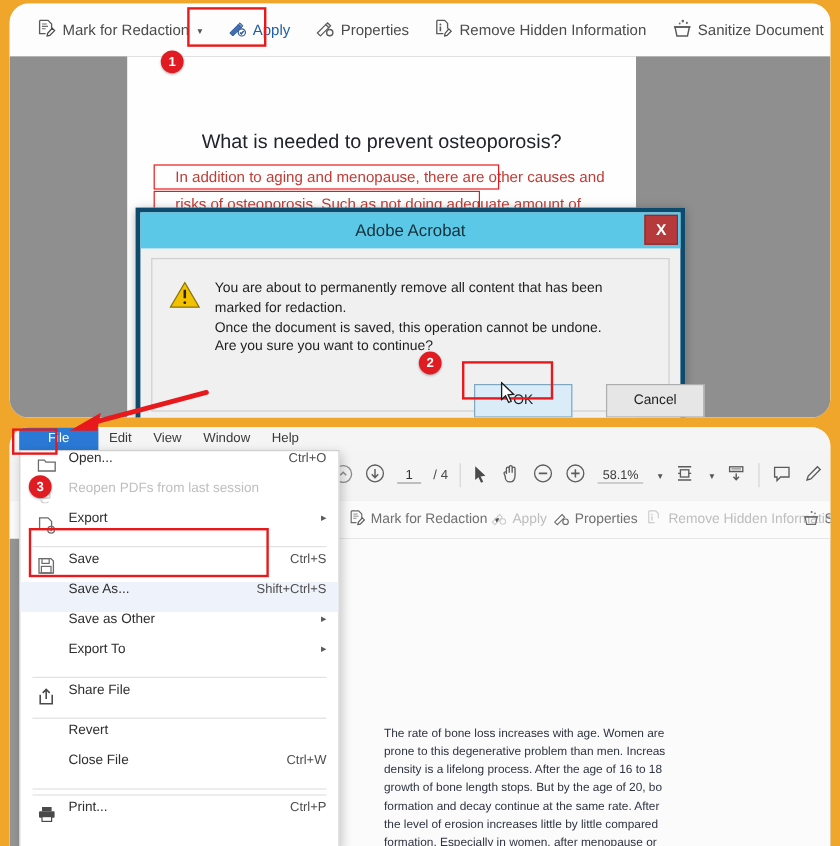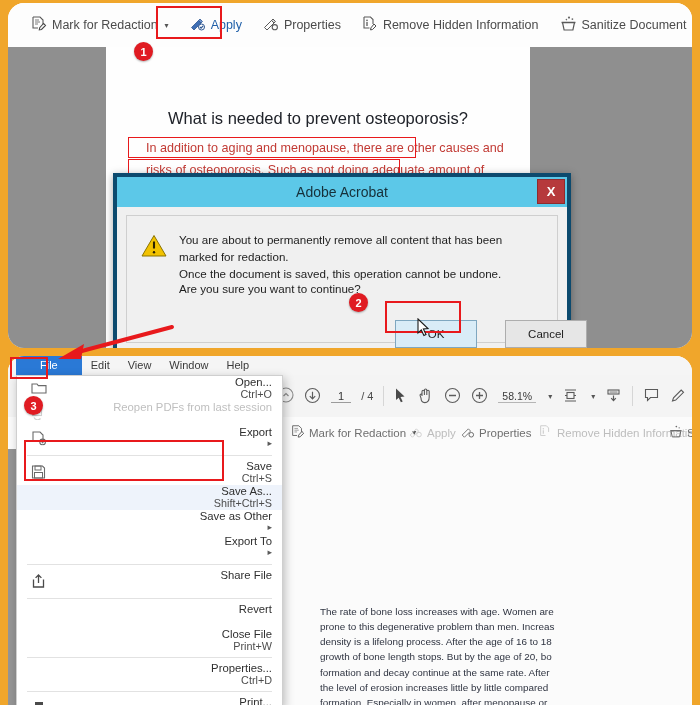--- a/index.html
+++ b/index.html
@@ -165,22 +165,22 @@
   .body-par div{overflow:hidden;}
 
   
   .filemenu{
     position:absolute;left:16px;top:375px;width:265px;height:330px;
     background:#ffffff;border:1px solid #cfcfcf;
     box-shadow:2px 3px 9px rgba(0,0,0,.25);z-index:50;
     font-size:11.3px;color:#2f2f2f;
   }
   .mrow{
-    position:relative;height:25px;display:flex;align-items:flex-end;
-    padding-left:40px;padding-right:10px;flex-direction:column;
+    position:relative;height:25px;display:flex;align-items:flex-start;
+    padding-left:40px;padding-right:10px;
   }
   .mrow.sel{background:#eef3fb;}
   .mrow.disabled{color:#bfbfbf;}
   .mrow .sc{margin-left:auto;color:#4d4d4d;font-size:10.8px;}
   .mrow .arrow{margin-left:auto;color:#5a5a5a;font-size:9px;}
   .mrow .mico{position:absolute;left:14px;top:50%;transform:translateY(-50%);}
   .msep{height:1px;background:#e2e2e2;margin:4px 10px;}
   .hl-save{
     position:absolute;left:24px;top:440px;width:200px;height:41px;
     border:2px solid #e8191c;box-sizing:border-box;z-index:56;
@@ -542,29 +542,25 @@
     </div>
 
     <div class="msep"></div>
 
     <div class="mrow">
       <span>Revert</span>
     </div>
 
     <div class="mrow">
       <span>Close File</span>
-      <span class="sc">Print+W</span>
+      <span class="sc">Ctrl+W</span>
     </div>
 
     <div class="msep"></div>
 
-    <div class="mrow">
-      <span>Properties...</span>
-      <span class="sc">Ctrl+D</span>
-    </div>
 
     <div class="msep"></div>
 
     <div class="mrow">
       <span class="mico">
         <svg width="16" height="14" viewBox="0 0 16 14">
             <rect x="4" y="1" width="8" height="3.5" fill="#4a4a4a"></rect>
             <rect x="1.5" y="4.5" width="13" height="5.5" rx="1" fill="#4a4a4a"></rect>
             <rect x="4" y="9" width="8" height="4" fill="#fff" stroke="#4a4a4a" stroke-width="1"></rect>
           </svg>

